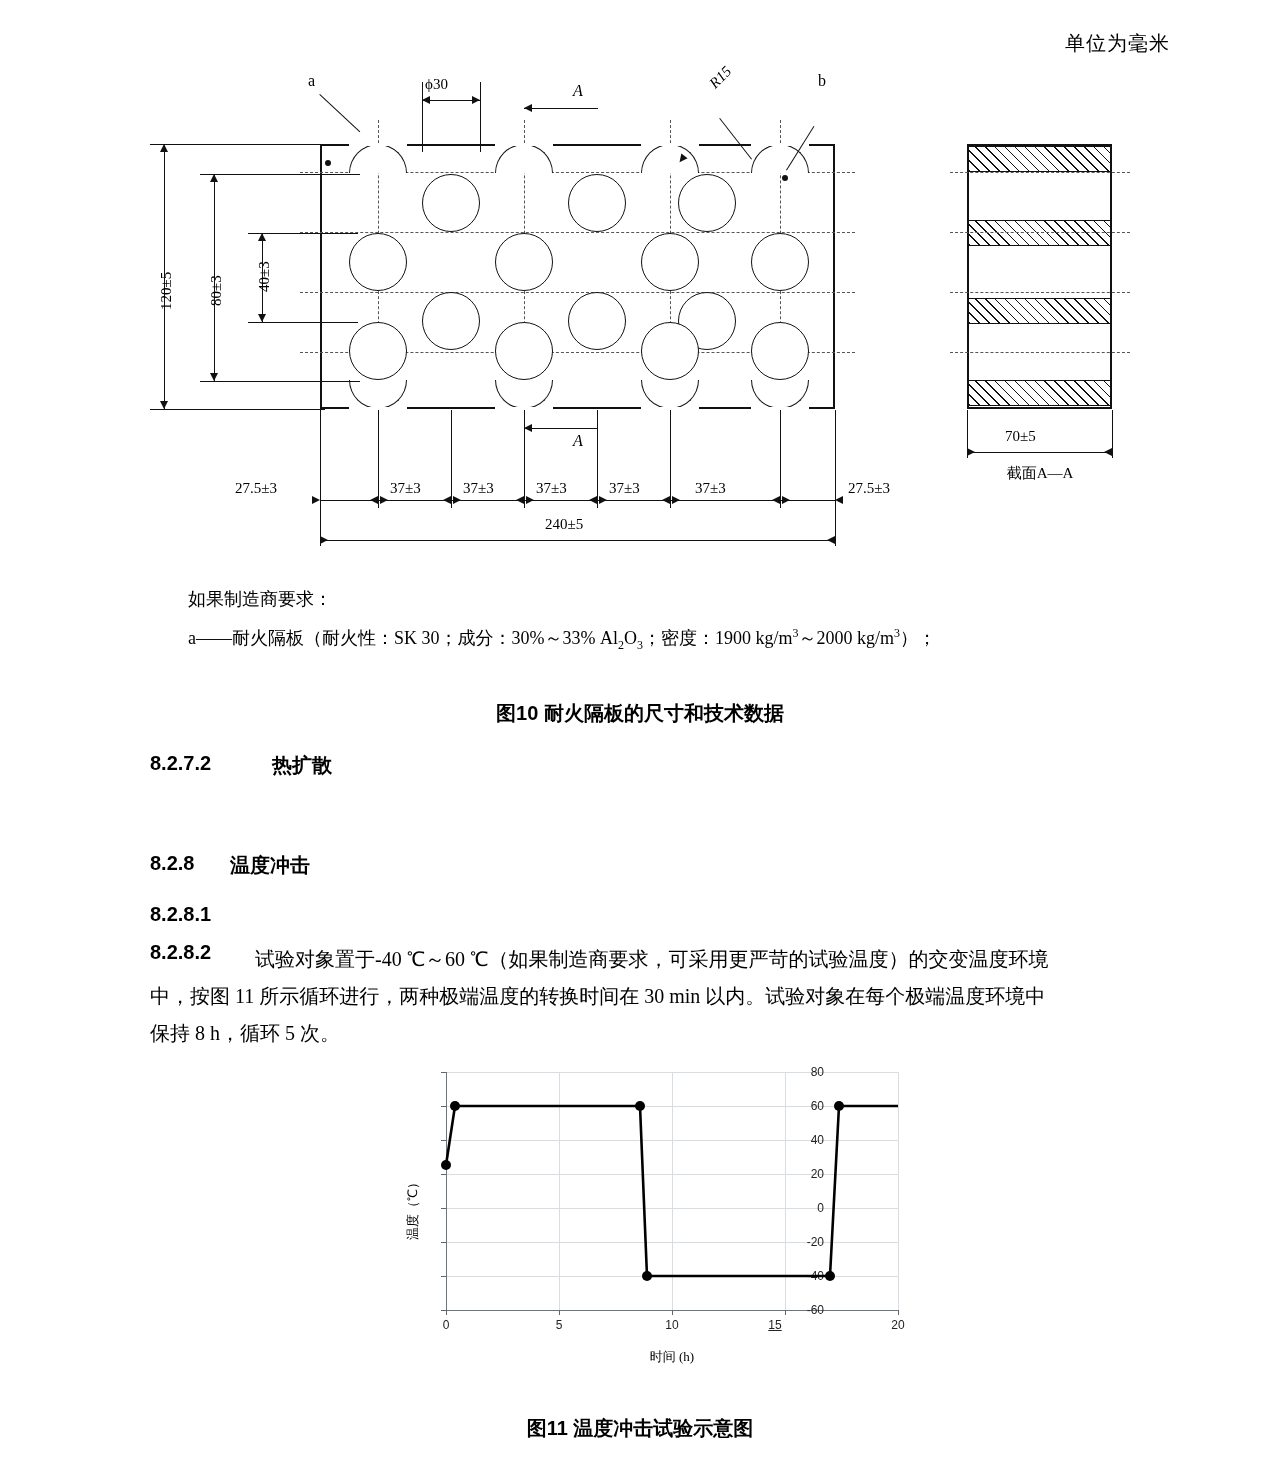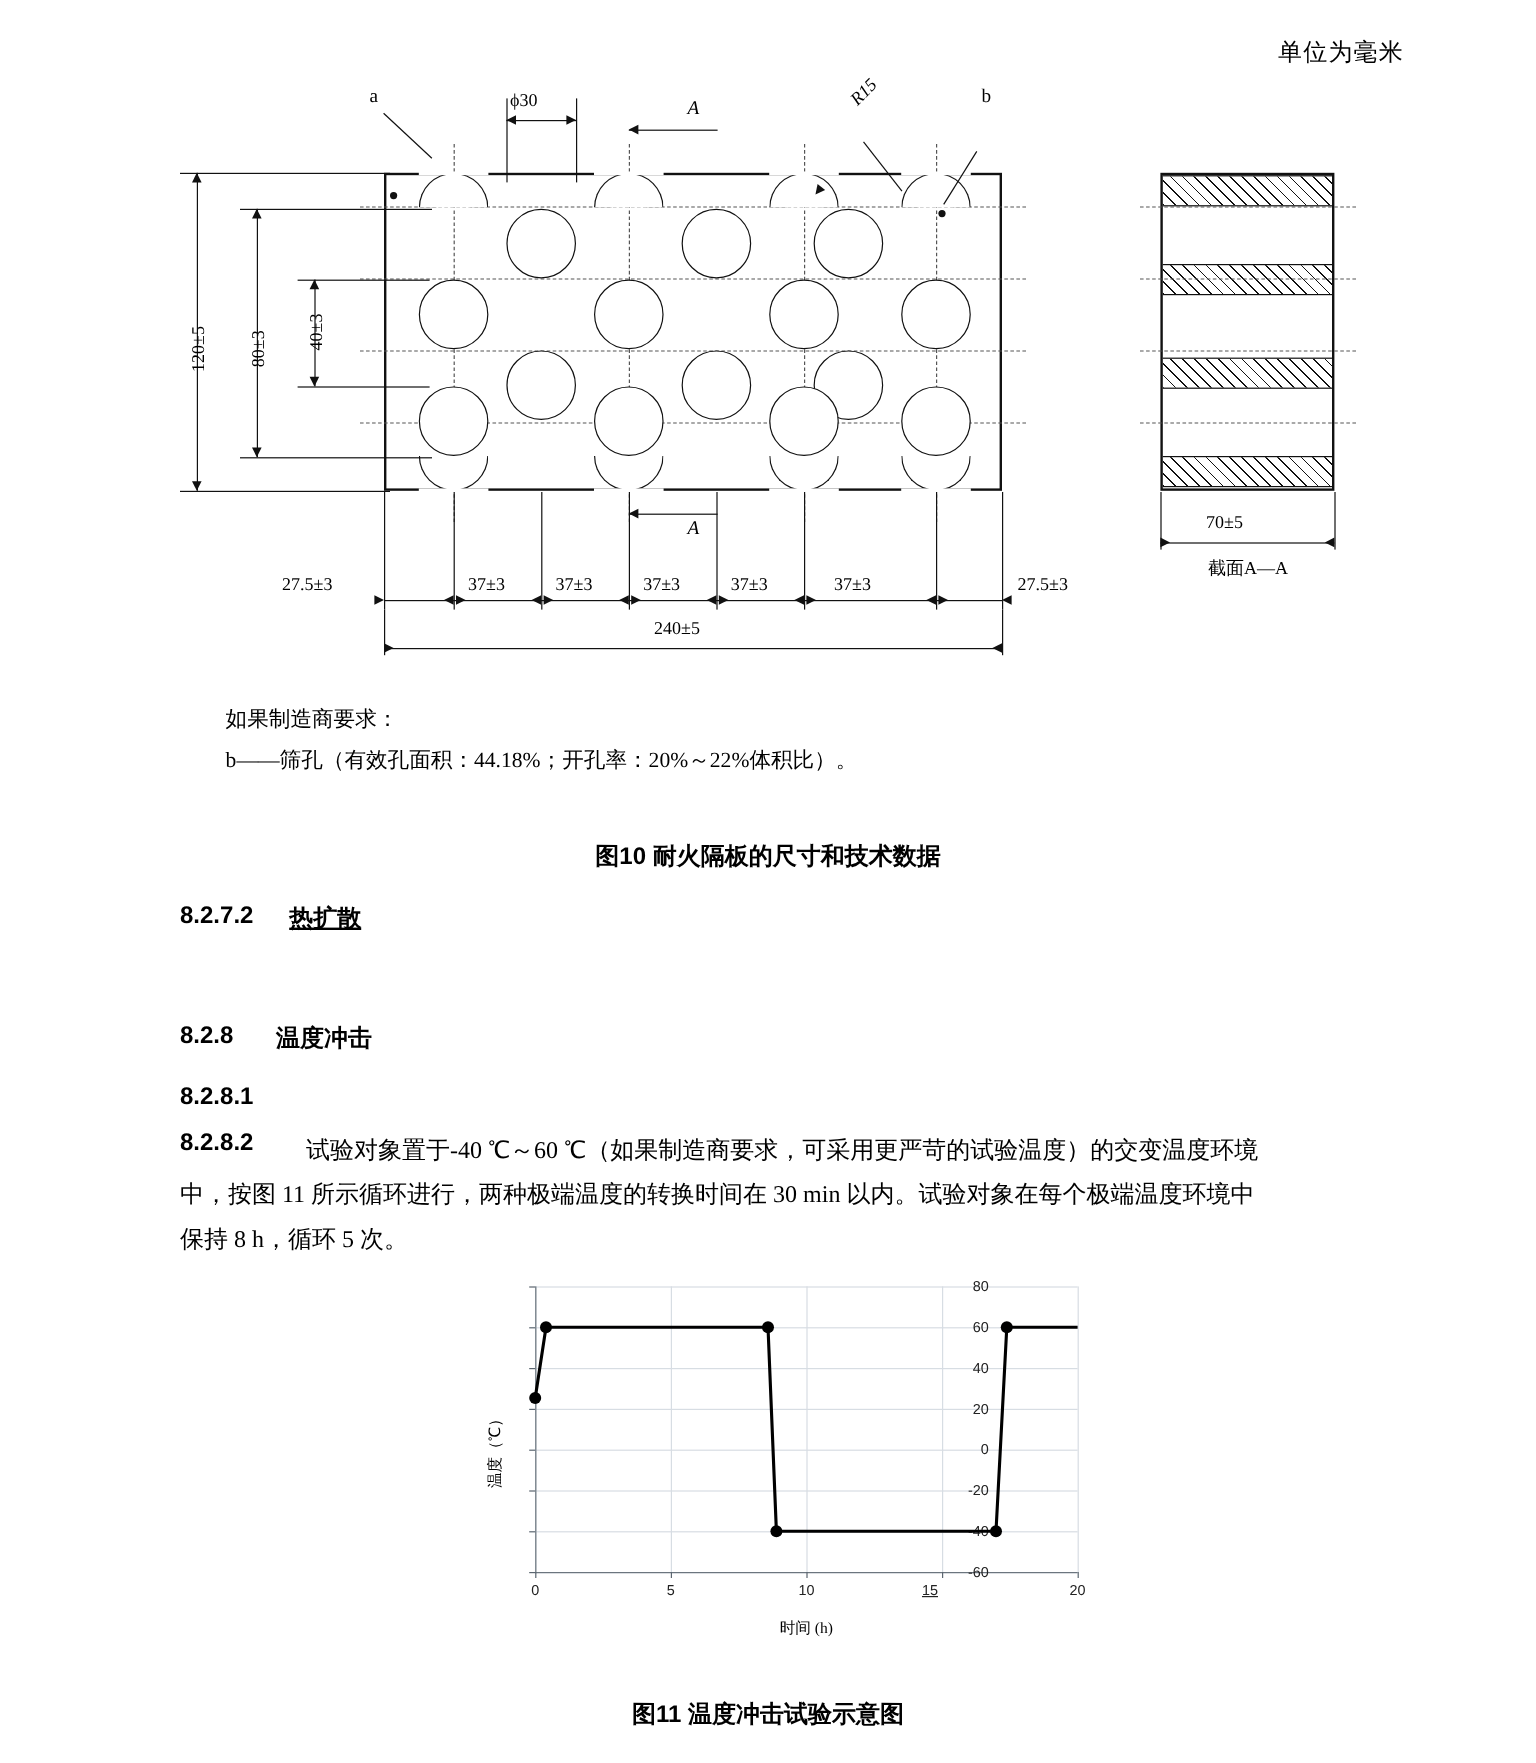--- a/index.html
+++ b/index.html
@@ -299,28 +299,28 @@
     <div class="arrow-l" style="left:1104px; top:388px;"></div>
     <div class="ext-line" style="left:967px; top:350px; height:48px;"></div>
     <div class="ext-line" style="left:1112px; top:350px; height:48px;"></div>
     <div class="dim-text" style="left:1005px; top:368px;">70±5</div>
     <div class="section-cap" style="left:940px; top:404px;">截面A—A</div>
   </div>
 
   <div class="legend">
     <div>如果制造商要求：</div>
     <div>
-      <span>b</span><span>——筛孔（有效孔面积：44.18%；开孔率：20%～22%体积比）。</span>
+      <span>a</span><span>——耐火隔板（耐火性：SK 30；成分：30%～33% Al</span><span class="sub">2</span><span>O</span><span class="sub">3</span><span>；密度：1900 kg/m</span><span class="sup">3</span><span>～2000 kg/m</span><span class="sup">3</span><span>）；</span>
     </div>
   </div>
 
   <div class="fig10-cap">图10  耐火隔板的尺寸和技术数据</div>
 
   <div class="clause" style="left:150px; top:752px;">8.2.7.2</div>
-  <div class="clause" style="left:241px; top:752px;text-decoration:underline;">热扩散</div>
+  <div class="clause" style="left:272px; top:752px;">热扩散</div>
 
   <div class="clause" style="left:150px; top:852px;">8.2.8</div>
   <div class="clause" style="left:230px; top:852px;text-align:center;">温度冲击</div>
 
   <div class="clause" style="left:150px; top:903px;">8.2.8.1</div>
 
   <div class="clause" style="left:150px; top:941px;">8.2.8.2</div>
   <div class="para" style="left:255px; top:941px; width:900px;">试验对象置于-40 ℃～60 ℃（如果制造商要求，可采用更严苛的试验温度）的交变温度环境</div>
   <div class="para" style="left:150px; top:978px; width:1020px;font-family:Liberation Serif, serif;">中，按图 11 所示循环进行，两种极端温度的转换时间在 30 min 以内。试验对象在每个极端温度环境中</div>
   <div class="para" style="left:150px; top:1015px; width:900px;">保持 8 h，循环 5 次。</div>

